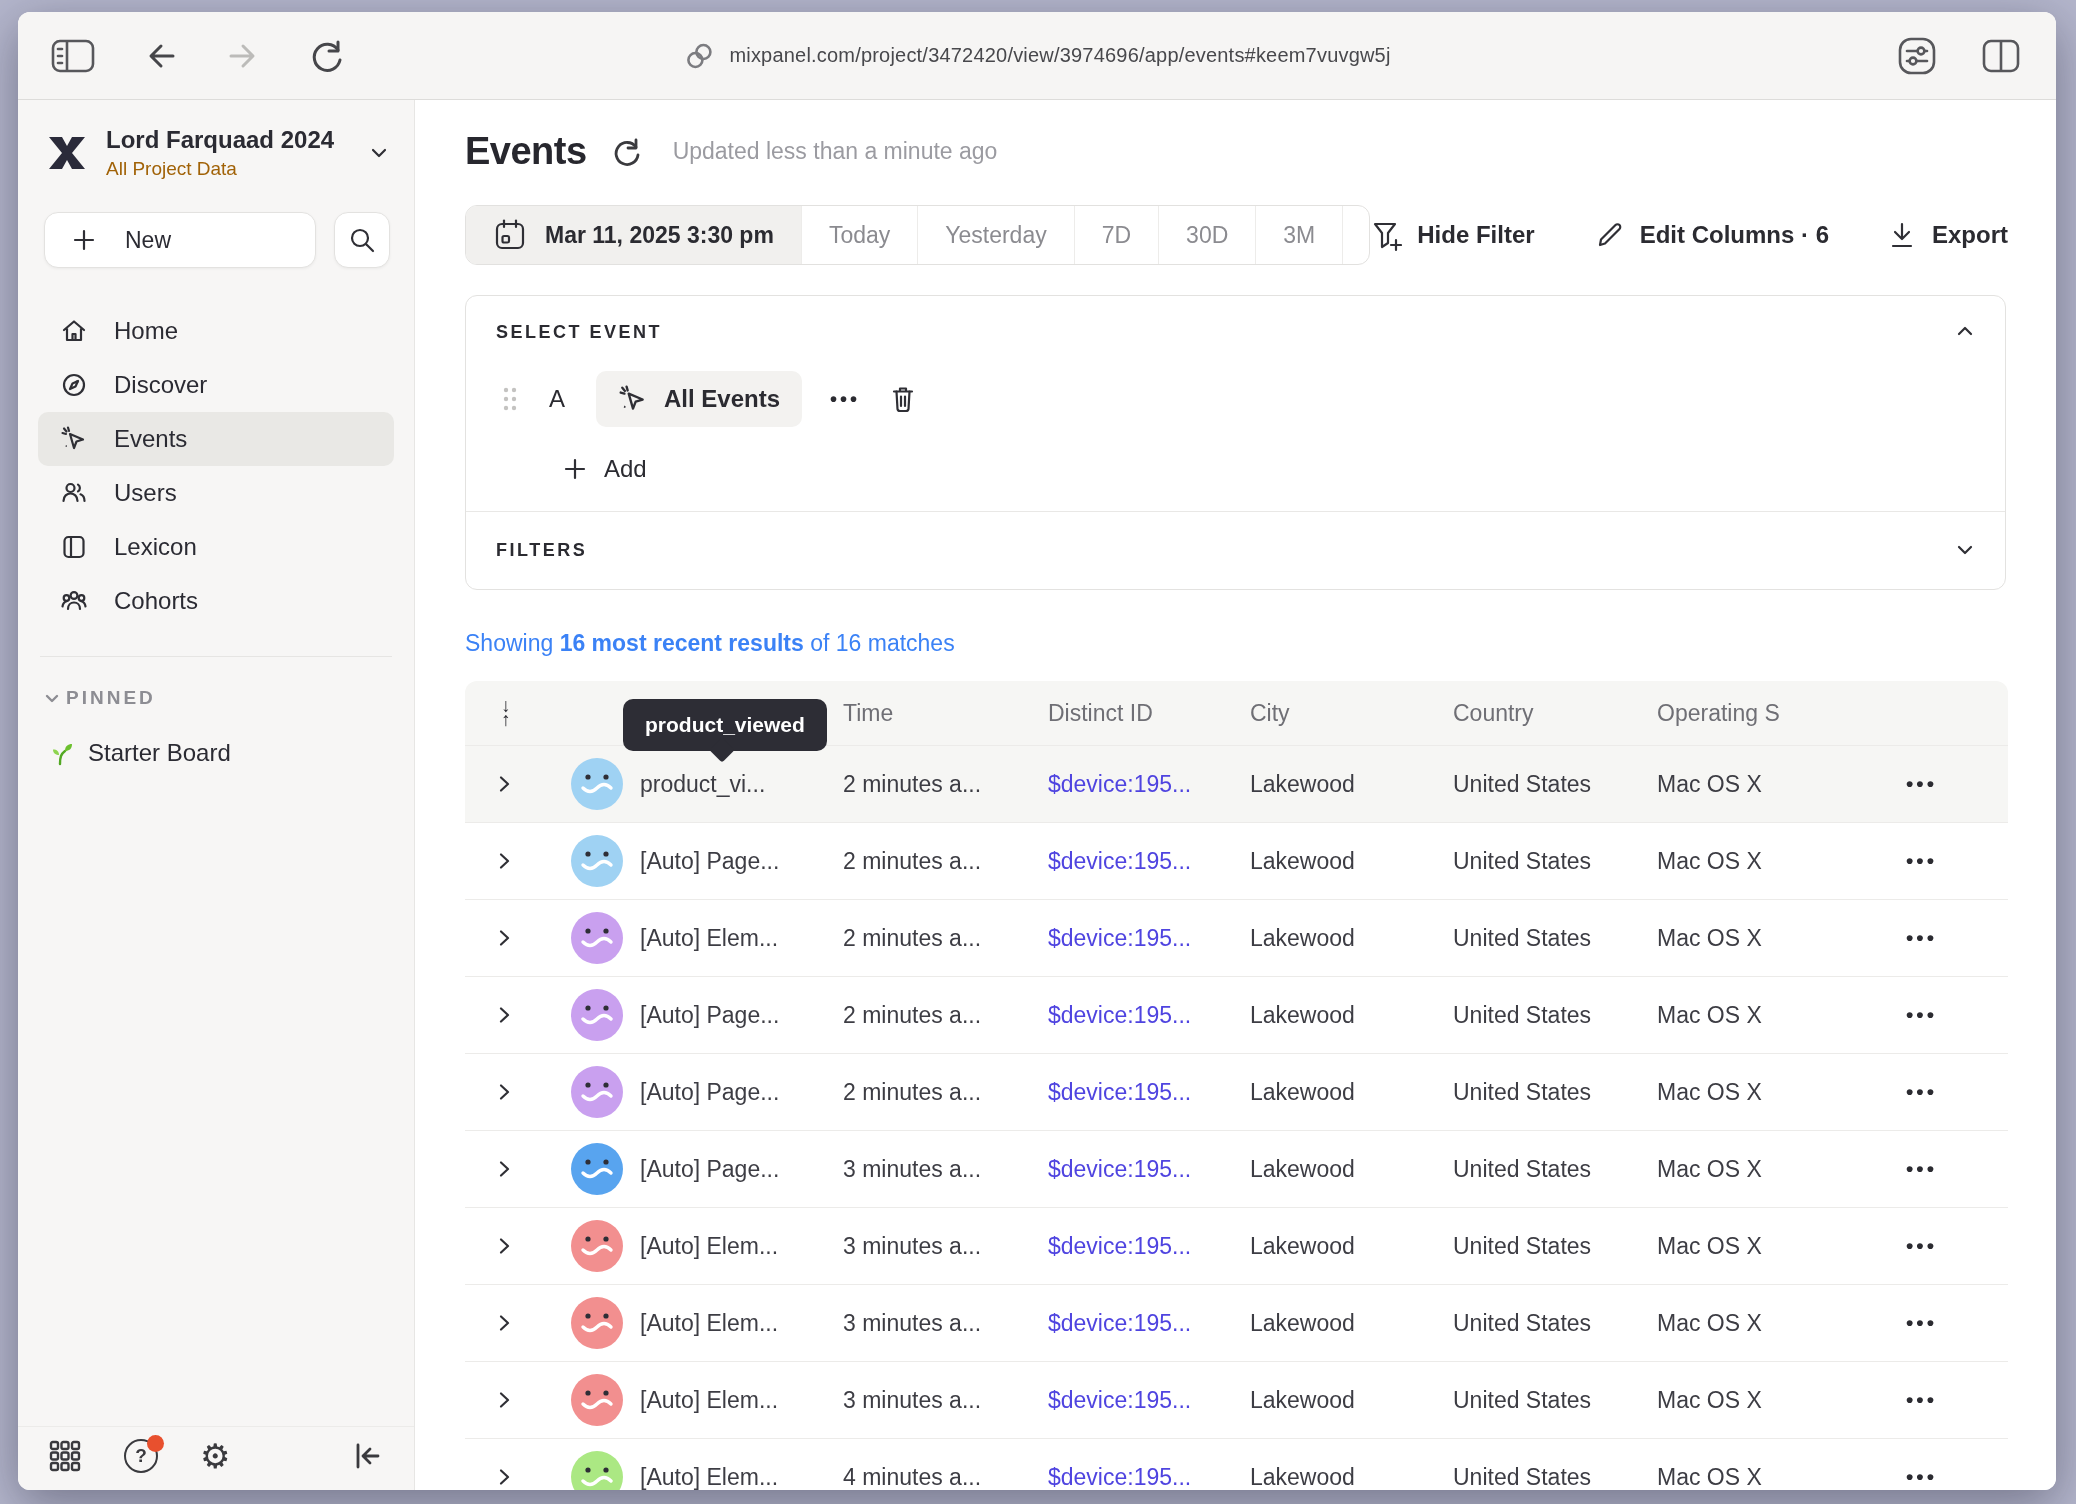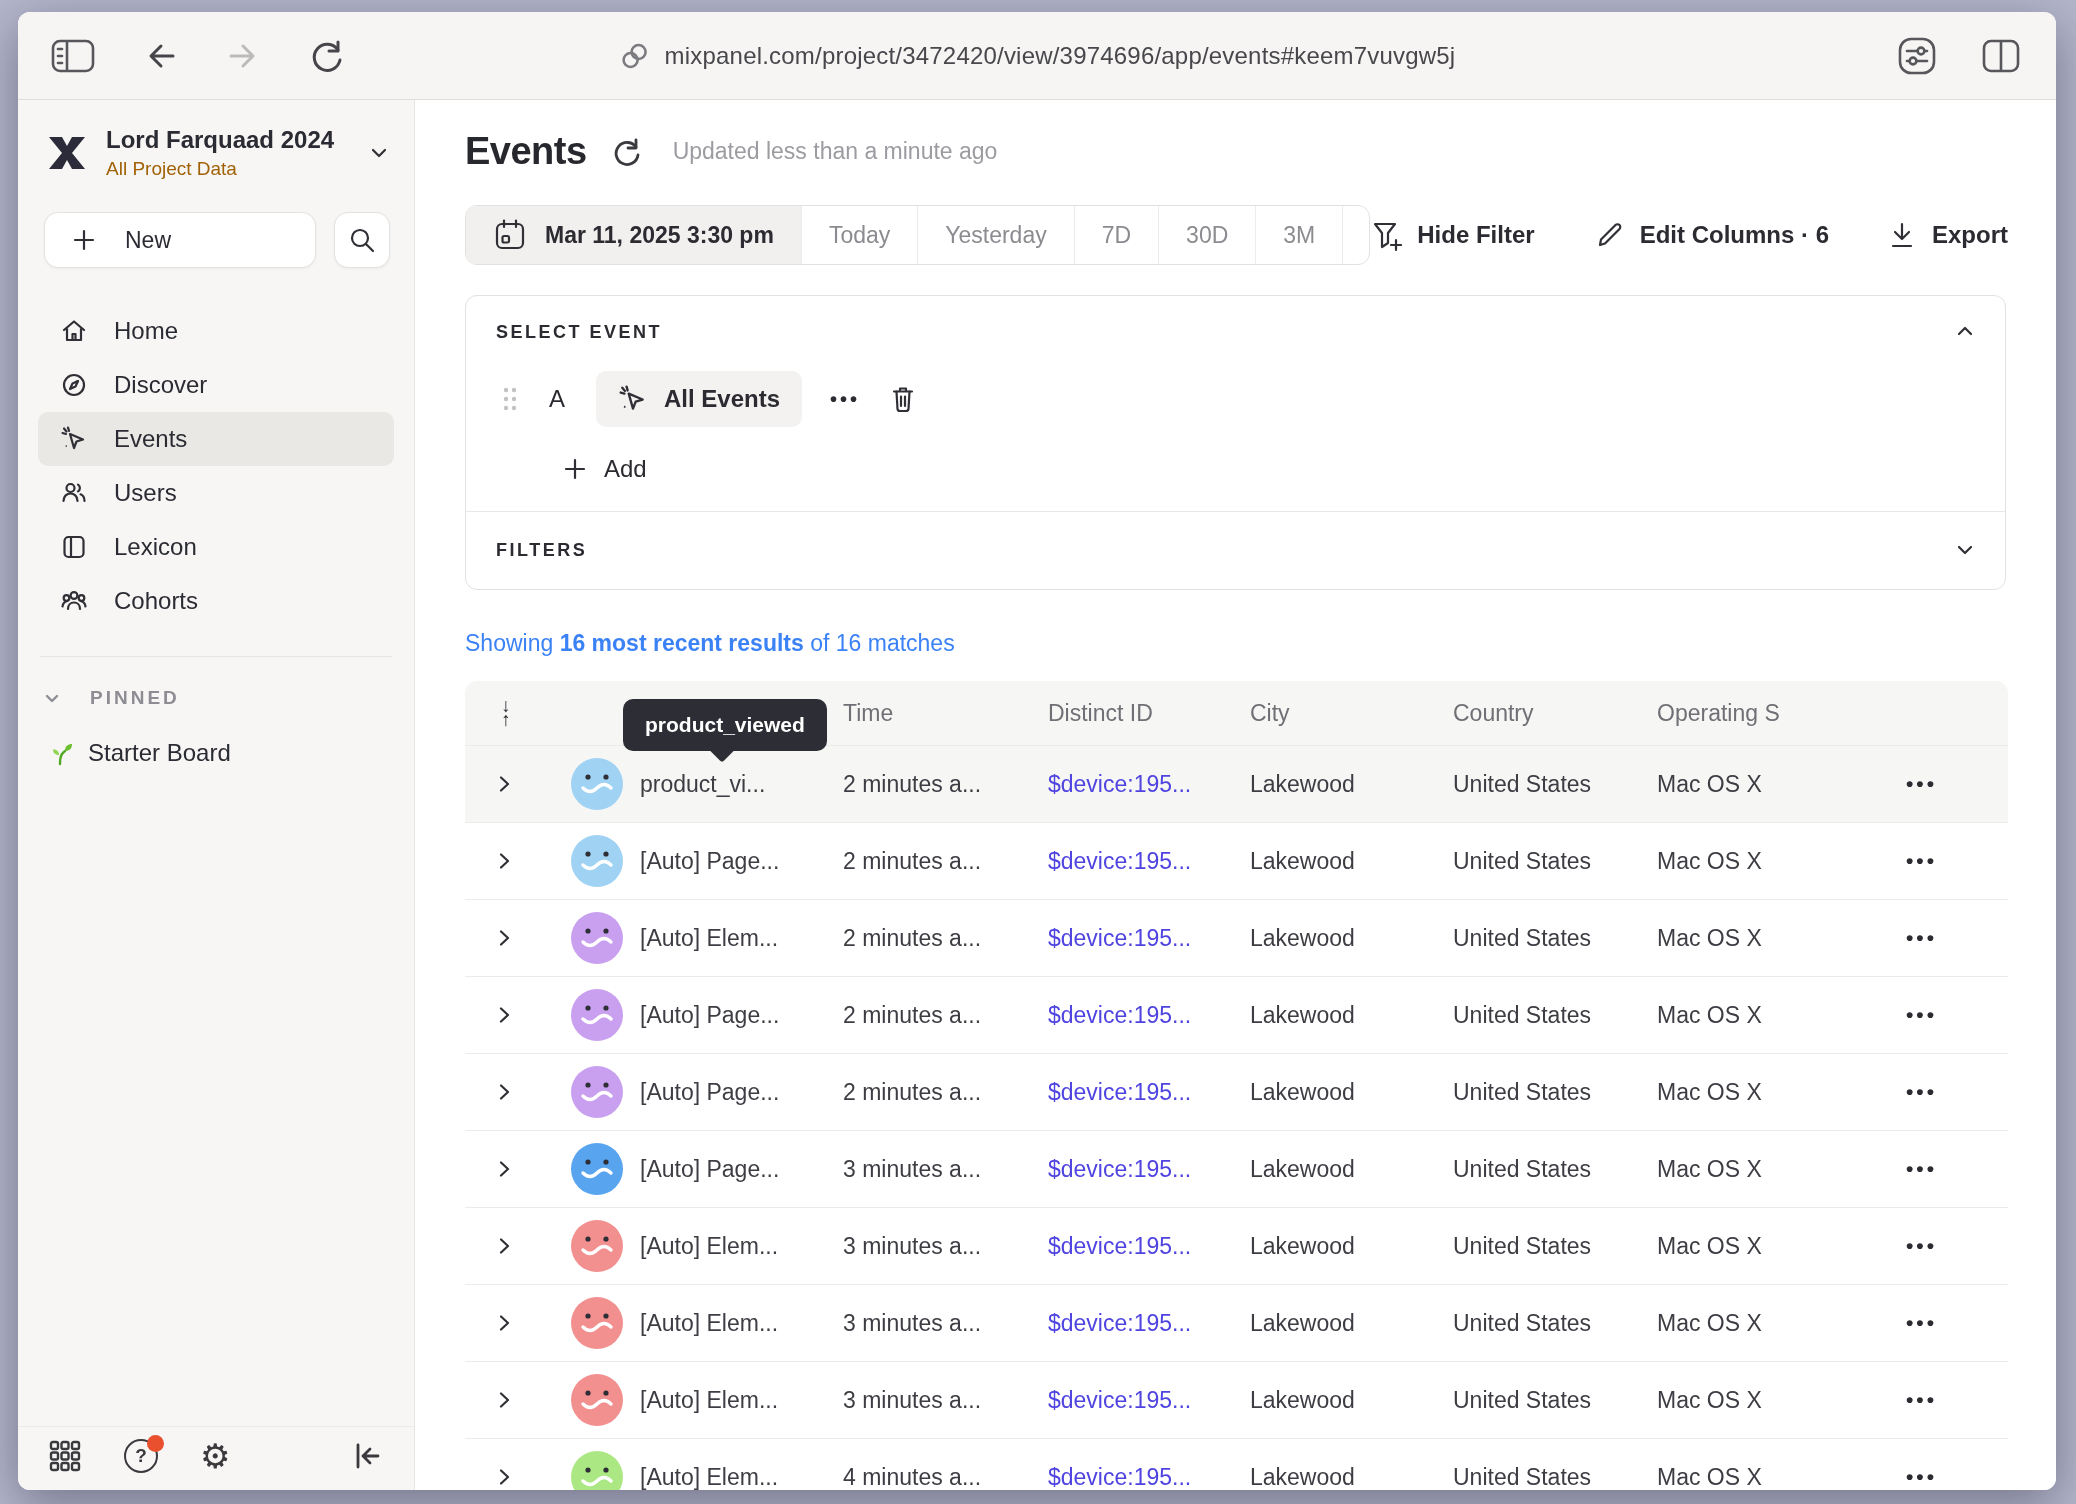--- a/index.html
+++ b/index.html
@@ -23,21 +23,21 @@
 
   
   .toolbar {
     height:88px; flex:0 0 auto; background:#f6f5f4;
     border-bottom:1px solid #dddcda;
     display:flex; align-items:center; position:relative;
   }
   .tb-left { display:flex; align-items:center; gap:44px; margin-left:32px; }
   .tb-right { position:absolute; right:34px; display:flex; align-items:center; gap:42px; }
   .url-box { position:absolute; left:50%; transform:translateX(-50%); display:flex; align-items:center; gap:14px; }
-  .url-text { font-size:24px; color:#48484c; letter-spacing:.2px; white-space:nowrap; }
+  .url-text { font-size:20px; color:#48484c; letter-spacing:.2px; white-space:nowrap; }
 
   
   .body-row { flex:1; display:flex; min-height:0; }
 
   
   .sidebar {
     width:397px; flex:0 0 auto; background:#f7f6f5;
     border-right:1px solid #e7e6e4;
     display:flex; flex-direction:column;
   }
@@ -62,21 +62,21 @@
 
   .nav { margin-top:36px; padding:0 20px; display:flex; flex-direction:column; gap:0; }
   .nav-item {
     height:54px; border-radius:10px; display:flex; align-items:center; gap:26px;
     padding-left:22px; font-size:24px; color:#2b2b33; cursor:pointer;
   }
   .nav-item.active { background:#e9e8e5; }
   .nav-ic { width:28px; display:flex; justify-content:center; }
 
   .side-divider { height:1px; background:#e6e5e3; margin:28px 22px 0 22px; }
-  .pinned-head { margin:30px 0 0 24px; display:flex; align-items:center; gap:28px;
+  .pinned-head { margin:30px 0 0 24px; display:flex; align-items:center; gap:4px;
     font-size:19px; font-weight:700; letter-spacing:3px; color:#8d8d93; cursor:pointer; }
   .pinned-item { margin:30px 0 0 28px; display:flex; align-items:center; gap:14px;
     font-size:24px; color:#2b2b33; cursor:pointer; }
 
   .sidebar-footer {
     margin-top:auto; height:64px; border-top:1px solid #ecebe9;
     display:flex; align-items:center; gap:42px; padding:0 30px 6px 30px;
   }
   .foot-collapse { margin-left:auto; }
   .help-wrap { position:relative; }

